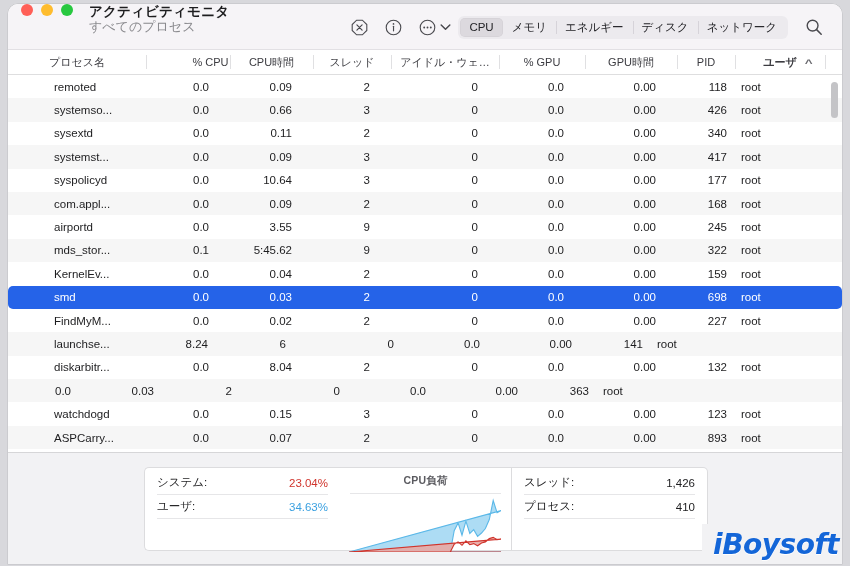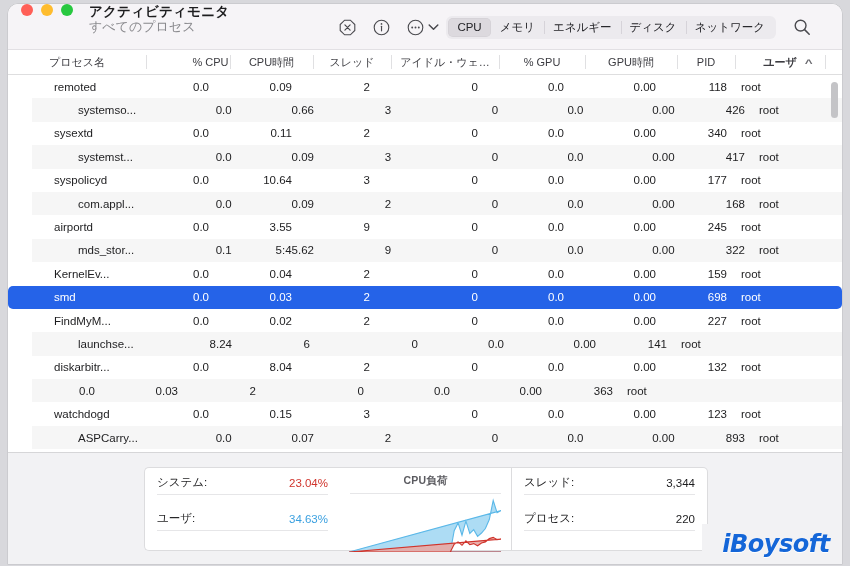--- a/index.html
+++ b/index.html
@@ -56,21 +56,21 @@
     letter-spacing: 0.2px;
   }
   .win-subtitle {
     font-size: 13px;
     color: #8a8a8e;
     margin-top: 1px;
   }
 
   .toolbar-right {
     position: absolute;
-    right: 16px;
+    right: 4px;
     top: 0;
     height: 46px;
     display: flex;
     align-items: center;
     gap: 0px;
   }
 
   .tb-icon {
     width: 34px; height: 30px;
     display: flex; align-items: center; justify-content: center;
@@ -180,21 +180,21 @@
   }
   .rows { width: 100%; }
 
   .row {
     display: flex;
     height: 23.4px;
     align-items: center;
     font-size: 11.5px;
     color: #1d1d1f;
   }
-  .row.alt { background: #f6f6f6; margin-left: 24px; }
+  .row.alt { background: #f6f6f6; }
   .row.selected {
     background: #2563e8;
     color: #ffffff;
     border-radius: 5px;
   }
   .row.selected .cell { font-weight: normal; }
 
   .cell {
     display: flex;
     align-items: center;
@@ -246,21 +246,21 @@
   .box-cpu  { left: 136px; width: 196px; }
   .box-load { left: 332px; width: 172px; border-left: none; border-radius: 0; }
   .box-thr  { left: 504px; width: 196px; border-left: none; border-radius: 0 5px 5px 0; }
   .box-cpu  { border-radius: 5px 0 0 5px; border-right: none; }
 
   .stat-row {
     display: flex;
     justify-content: space-between;
     align-items: center;
     height: 24px;
-    margin: 12px 12px;
+    margin: 0 12px;
     border-bottom: 0.5px solid #e6e6e8;
     font-size: 11.5px;
   }
   .stat-row:first-child { margin-top: 3px; }
   .stat-label { color: #1d1d1f; }
   .stat-value { color: #1d1d1f; font-weight: normal; }
   .stat-value.sys  { color: #d0342c; }
   .stat-value.user { color: #3aa0e0; }
 
   .load-title {
@@ -291,21 +291,21 @@
     height: 40px;
     background: #f2f2f4;
     display: flex;
     align-items: center;
     justify-content: center;
   }
   .wm-text {
     font-family: "DejaVu Sans", sans-serif;
     font-style: italic;
     font-weight: bold;
-    font-size: 24px;
+    font-size: 28px;
     color: #1466d8;
     letter-spacing: -0.5px;
     text-shadow: 0 1px 0 #ffffff;
   }
 </style>
 </head>
 <body>
 
 <div class="window">
 
@@ -621,25 +621,25 @@
         <svg width="152" height="56" viewBox="0 0 152 56">
           <polygon id="user-area" fill="#9fd6f2" fill-opacity="0.85" stroke="#5bb8e8" stroke-width="1.1" points="152,56 0.0,56.0 3.9,56.0 7.8,56.0 11.7,56.0 15.6,56.0 19.5,56.0 23.4,56.0 27.3,56.0 31.2,56.0 35.1,56.0 39.0,56.0 42.9,56.0 46.8,56.0 50.7,56.0 54.6,56.0 58.5,56.0 62.4,56.0 66.3,56.0 70.2,56.0 74.1,56.0 77.9,56.0 81.8,56.0 85.7,56.0 89.6,56.0 93.5,56.0 97.4,56.0 101.3,56.0 105.2,34.7 109.1,26.9 113.0,39.2 116.9,25.2 120.8,37.5 124.7,33.6 128.6,40.3 132.5,37.0 136.4,32.5 140.3,23.5 144.2,4.5 148.1,16.8 152.0,14.6 0,56"></polygon>
           <polygon id="sys-area" fill="#e8a8a4" fill-opacity="0.9" stroke="#d0342c" stroke-width="1.1" points="152,56 0.0,56.0 3.9,56.0 7.8,56.0 11.7,56.0 15.6,56.0 19.5,56.0 23.4,56.0 27.3,56.0 31.2,56.0 35.1,56.0 39.0,56.0 42.9,56.0 46.8,56.0 50.7,56.0 54.6,56.0 58.5,56.0 62.4,56.0 66.3,56.0 70.2,56.0 74.1,56.0 77.9,56.0 81.8,56.0 85.7,56.0 89.6,56.0 93.5,56.0 97.4,56.0 101.3,56.0 105.2,48.2 109.1,45.9 113.0,49.3 116.9,44.8 120.8,48.7 124.7,47.6 128.6,49.8 132.5,47.0 136.4,45.9 140.3,42.6 144.2,41.4 148.1,43.7 152.0,43.1 0,56"></polygon>
         </svg>
       </div>
     </div>
 
     <div class="stat-box box-thr" id="count-stats">
         <div class="stat-row">
           <span class="stat-label">スレッド:</span>
-          <span class="stat-value">3,344</span>
+          <span class="stat-value">1,426</span>
         </div>
         <div class="stat-row">
           <span class="stat-label">プロセス:</span>
-          <span class="stat-value">220</span>
+          <span class="stat-value">410</span>
         </div>
       </div>
 
     <div class="watermark">
       <span class="wm-text">iBoysoft</span>
     </div>
   </div>
 </div>
 
 </body></html>

